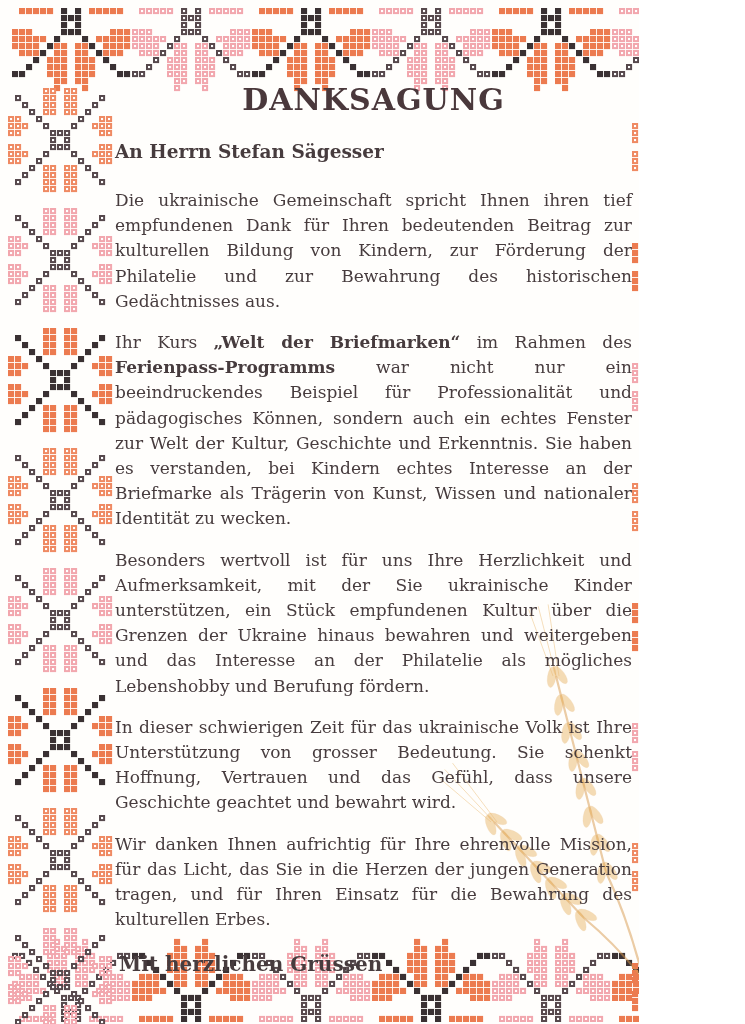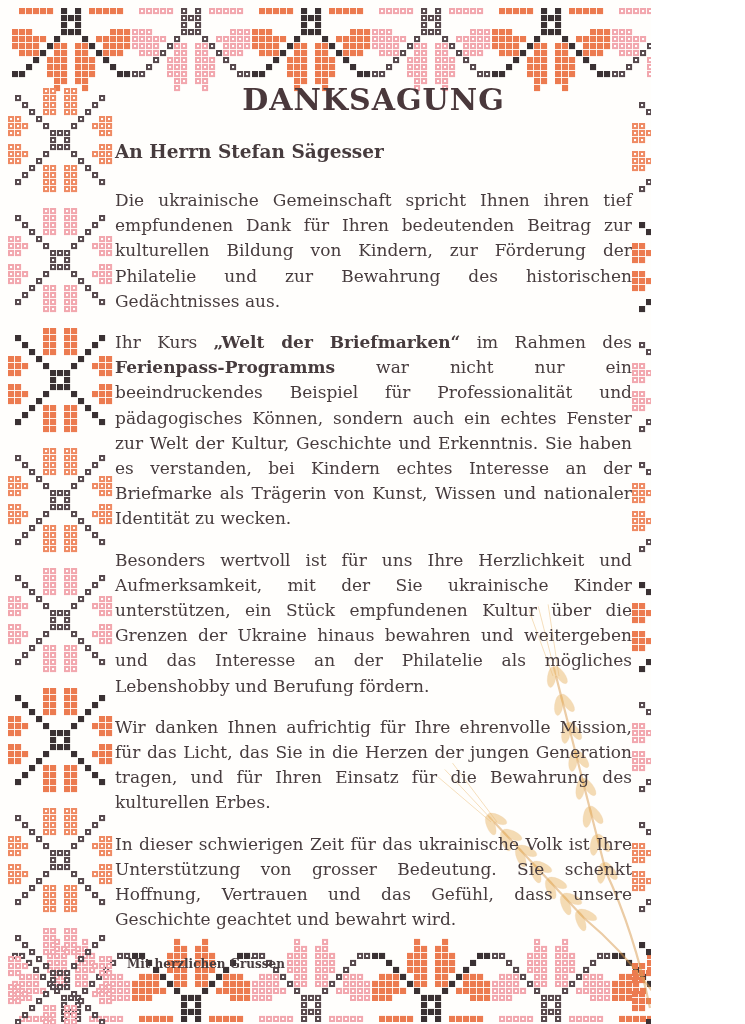--- a/index.html
+++ b/index.html
@@ -3,21 +3,20 @@
 <meta charset="utf-8">
 <style>
   html, body { margin: 0; padding: 0; background: #ffffff; }
   .page {
     position: relative;
     width: 639px;
     height: 1024px;
     background: #fffefc;
     overflow: hidden;
     font-family: "DejaVu Serif", serif;
-    padding-left: 12px;
   }
   #ornaments {
     position: absolute;
     left: 0; top: 0;
     width: 745px; height: 1024px;
     display: block;
   }
   .content {
     position: absolute;
     left: 115px;
@@ -39,22 +38,22 @@
     font-weight: bold;
   }
   .body {
     margin: 16px 0 16px 0;
     font-size: 17px;
     line-height: 25.2px;
     text-align: justify;
   }
   .body strong { font-weight: bold; }
   .closing {
-    margin: 12px;
-    font-size: 12px;
+    margin: 4px;
+    font-size: 20px;
     font-weight: bold;
     line-height: 25.5px;
   }
   .closing-block { margin-top: 20px; }
 </style>
 </head>
 <body>
 
 <div class="page">
 
@@ -1075,22 +1074,22 @@
     <h1 class="title">DANKSAGUNG</h1>
 
     <p class="recipient">An Herrn Stefan Sägesser</p>
 
     <p class="body">Die ukrainische Gemeinschaft spricht Ihnen ihren tief empfundenen Dank für Ihren bedeutenden Beitrag zur kulturellen Bildung von Kindern, zur Förderung der Philatelie und zur Bewahrung des historischen Gedächtnisses aus.</p>
 
     <p class="body"><span>Ihr Kurs </span><strong>„Welt der Briefmarken“</strong><span> im Rahmen des </span><strong>Ferienpass-Programms</strong><span> war nicht nur ein beeindruckendes Beispiel für Professionalität und pädagogisches Können, sondern auch ein echtes Fenster zur Welt der Kultur, Geschichte und Erkenntnis. Sie haben es verstanden, bei Kindern echtes Interesse an der Briefmarke als Trägerin von Kunst, Wissen und nationaler Identität zu wecken.</span></p>
 
     <p class="body">Besonders wertvoll ist für uns Ihre Herzlichkeit und Aufmerksamkeit, mit der Sie ukrainische Kinder unterstützen, ein Stück empfundenen Kultur über die Grenzen der Ukraine hinaus bewahren und weitergeben und das Interesse an der Philatelie als mögliches Lebenshobby und Berufung fördern.</p>
 
+    <p class="body">In dieser schwierigen Zeit für das ukrainische Volk ist Ihre Unterstützung von grosser Bedeutung. Sie schenkt Hoffnung, Vertrauen und das Gefühl, dass unsere Geschichte geachtet und bewahrt wird.</p>
+
     <p class="body">Wir danken Ihnen aufrichtig für Ihre ehrenvolle Mission, für das Licht, das Sie in die Herzen der jungen Generation tragen, und für Ihren Einsatz für die Bewahrung des kulturellen Erbes.</p>
-
-    <p class="body">In dieser schwierigen Zeit für das ukrainische Volk ist Ihre Unterstützung von grosser Bedeutung. Sie schenkt Hoffnung, Vertrauen und das Gefühl, dass unsere Geschichte geachtet und bewahrt wird.</p>
 
     <div class="closing-block">
       <p class="closing">Mit herzlichen Grüssen</p>
     </div>
 
   </main>
 </div>
 
 </body></html>

